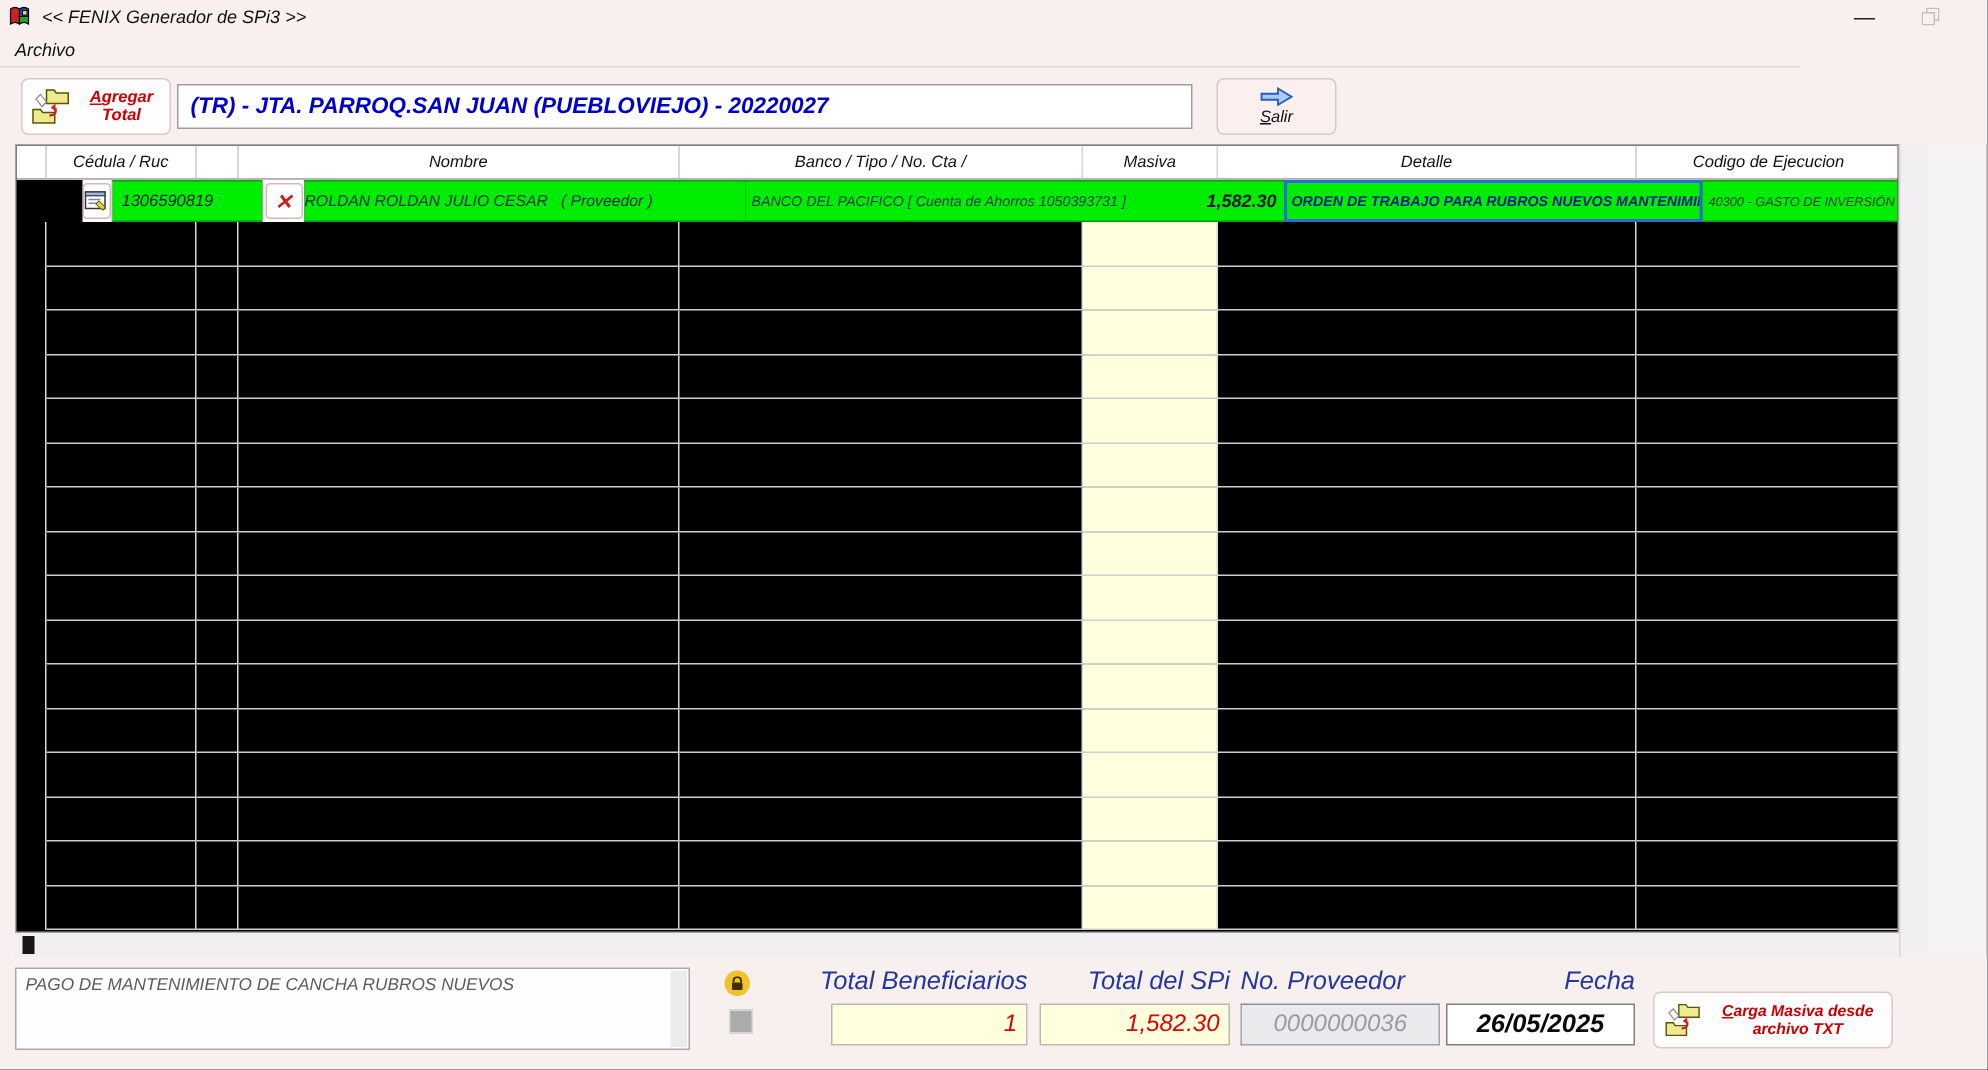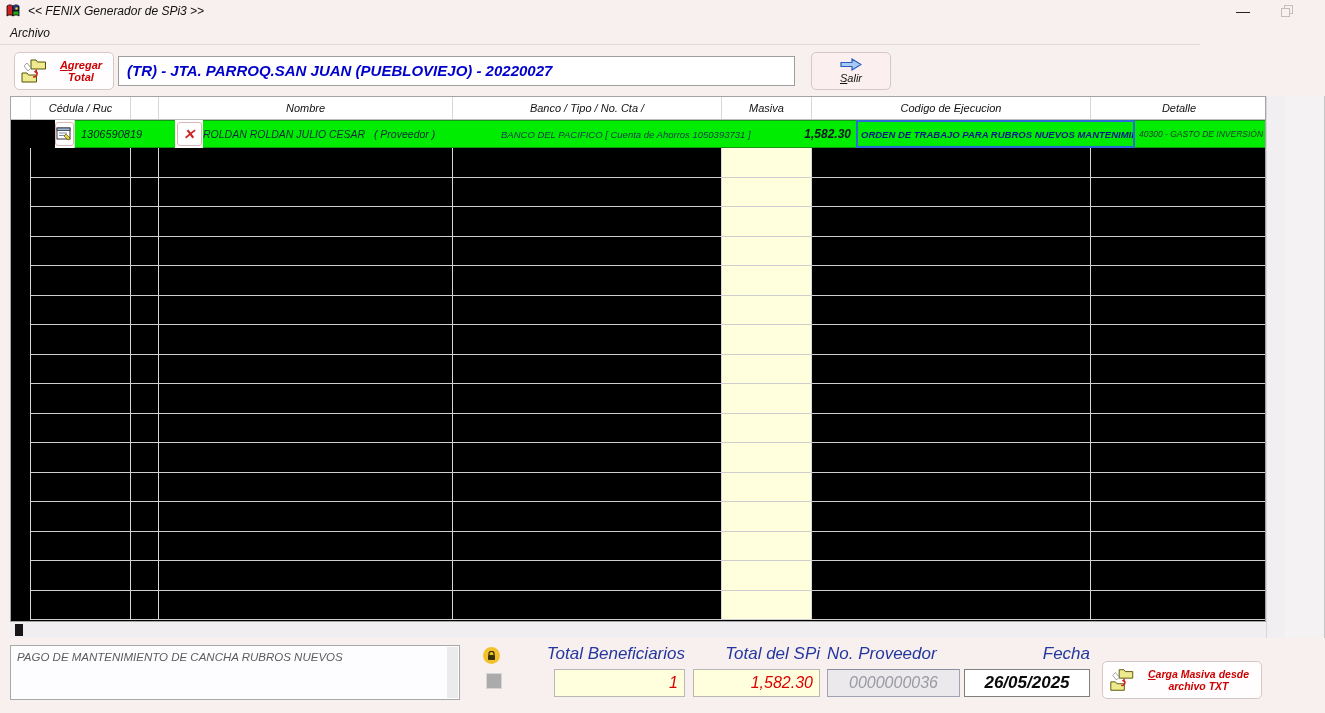--- a/index.html
+++ b/index.html
@@ -134,22 +134,22 @@
   </div>
 
   <div class="tbl">
     <div class="trow hrow">
       <div class="hcell"></div>
       <div class="hcell">Cédula / Ruc</div>
       <div class="hcell"></div>
       <div class="hcell">Nombre</div>
       <div class="hcell">Banco / Tipo / No. Cta /</div>
       <div class="hcell">Masiva</div>
+      <div class="hcell">Detalle</div>
       <div class="hcell">Codigo de Ejecucion</div>
-      <div class="hcell">Detalle</div>
     </div>
 
     <div class="trow data-row">
       <div class="dc cell-rowbtn">
         <div class="mini-btn">
           <svg width="17" height="16" viewBox="0 0 17 16">
             <rect x="1" y="2" width="13" height="11" fill="#fff" stroke="#334" stroke-width="1"></rect>
             <rect x="1" y="2" width="13" height="2.5" fill="#9db8d8" stroke="#334" stroke-width="0.8"></rect>
             <line x1="3" y1="7" x2="11" y2="7" stroke="#7a8aa8" stroke-width="1"></line>
             <line x1="3" y1="9.5" x2="11" y2="9.5" stroke="#7a8aa8" stroke-width="1"></line>

